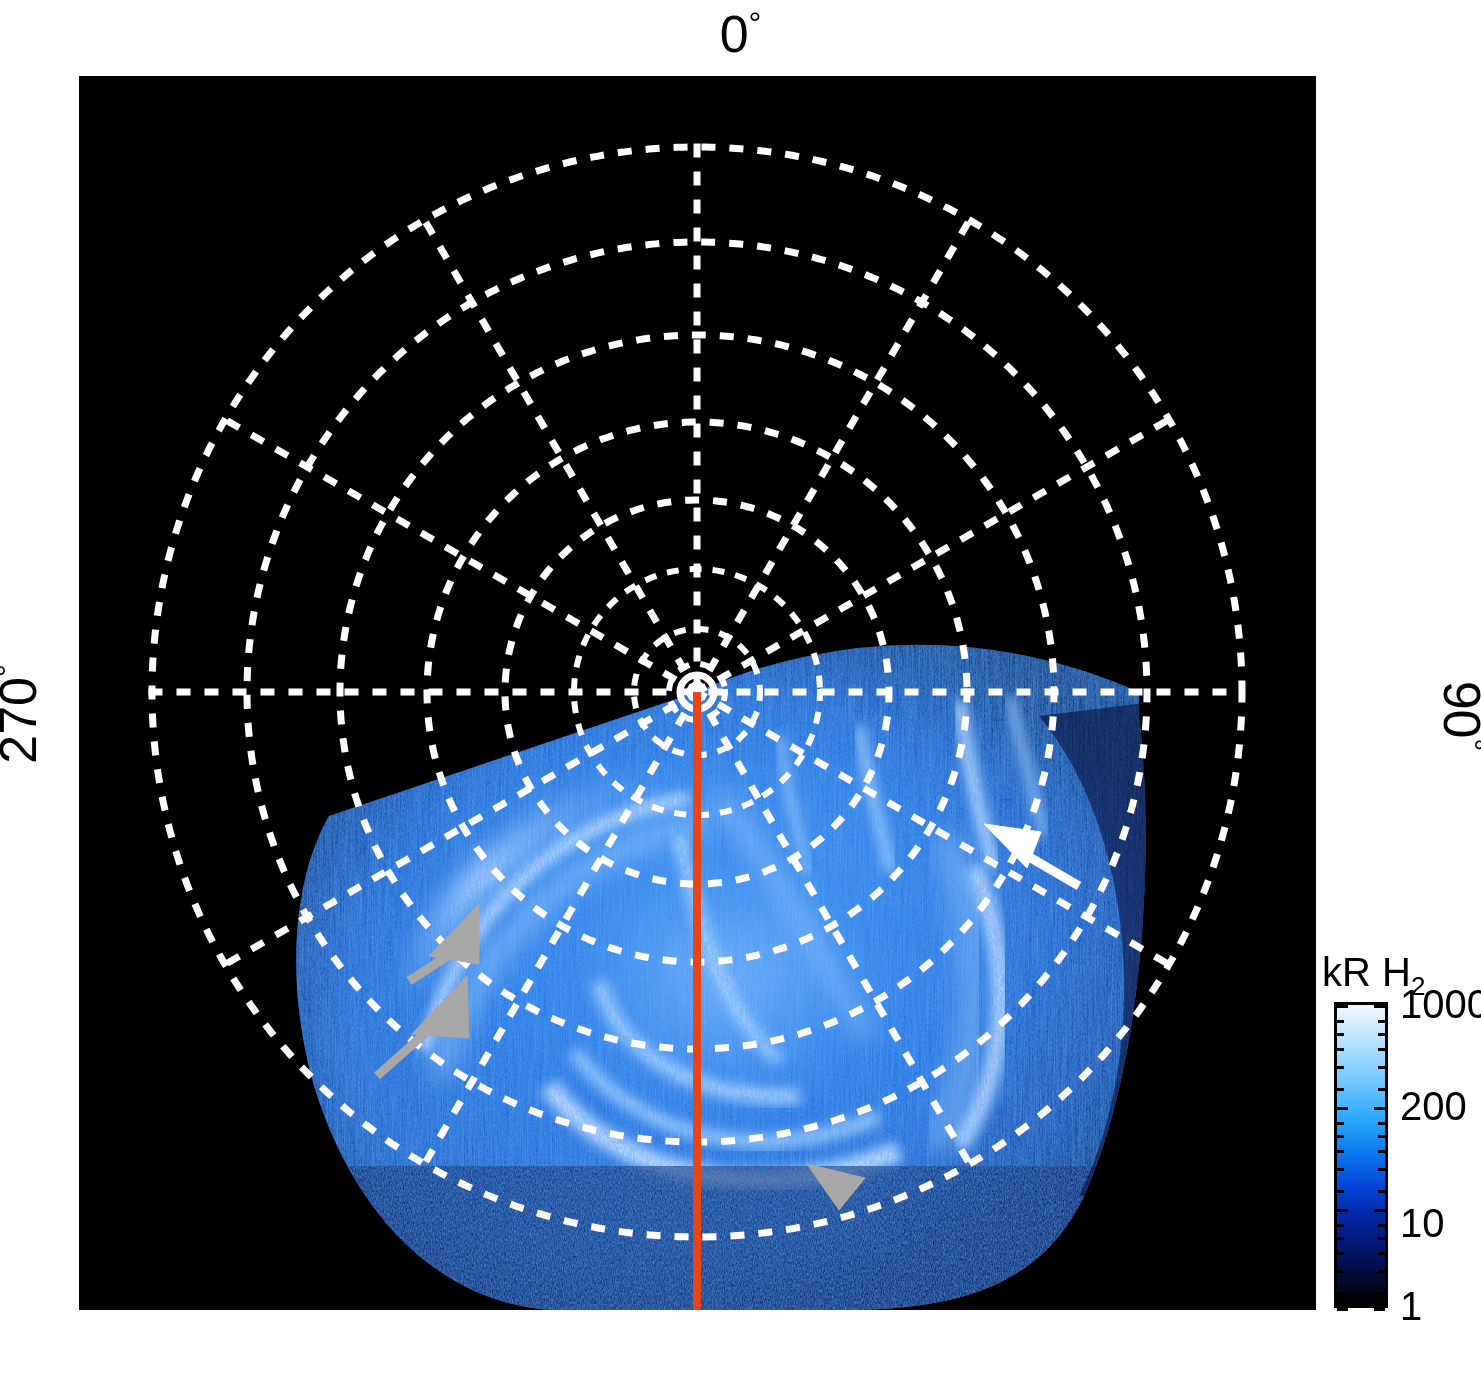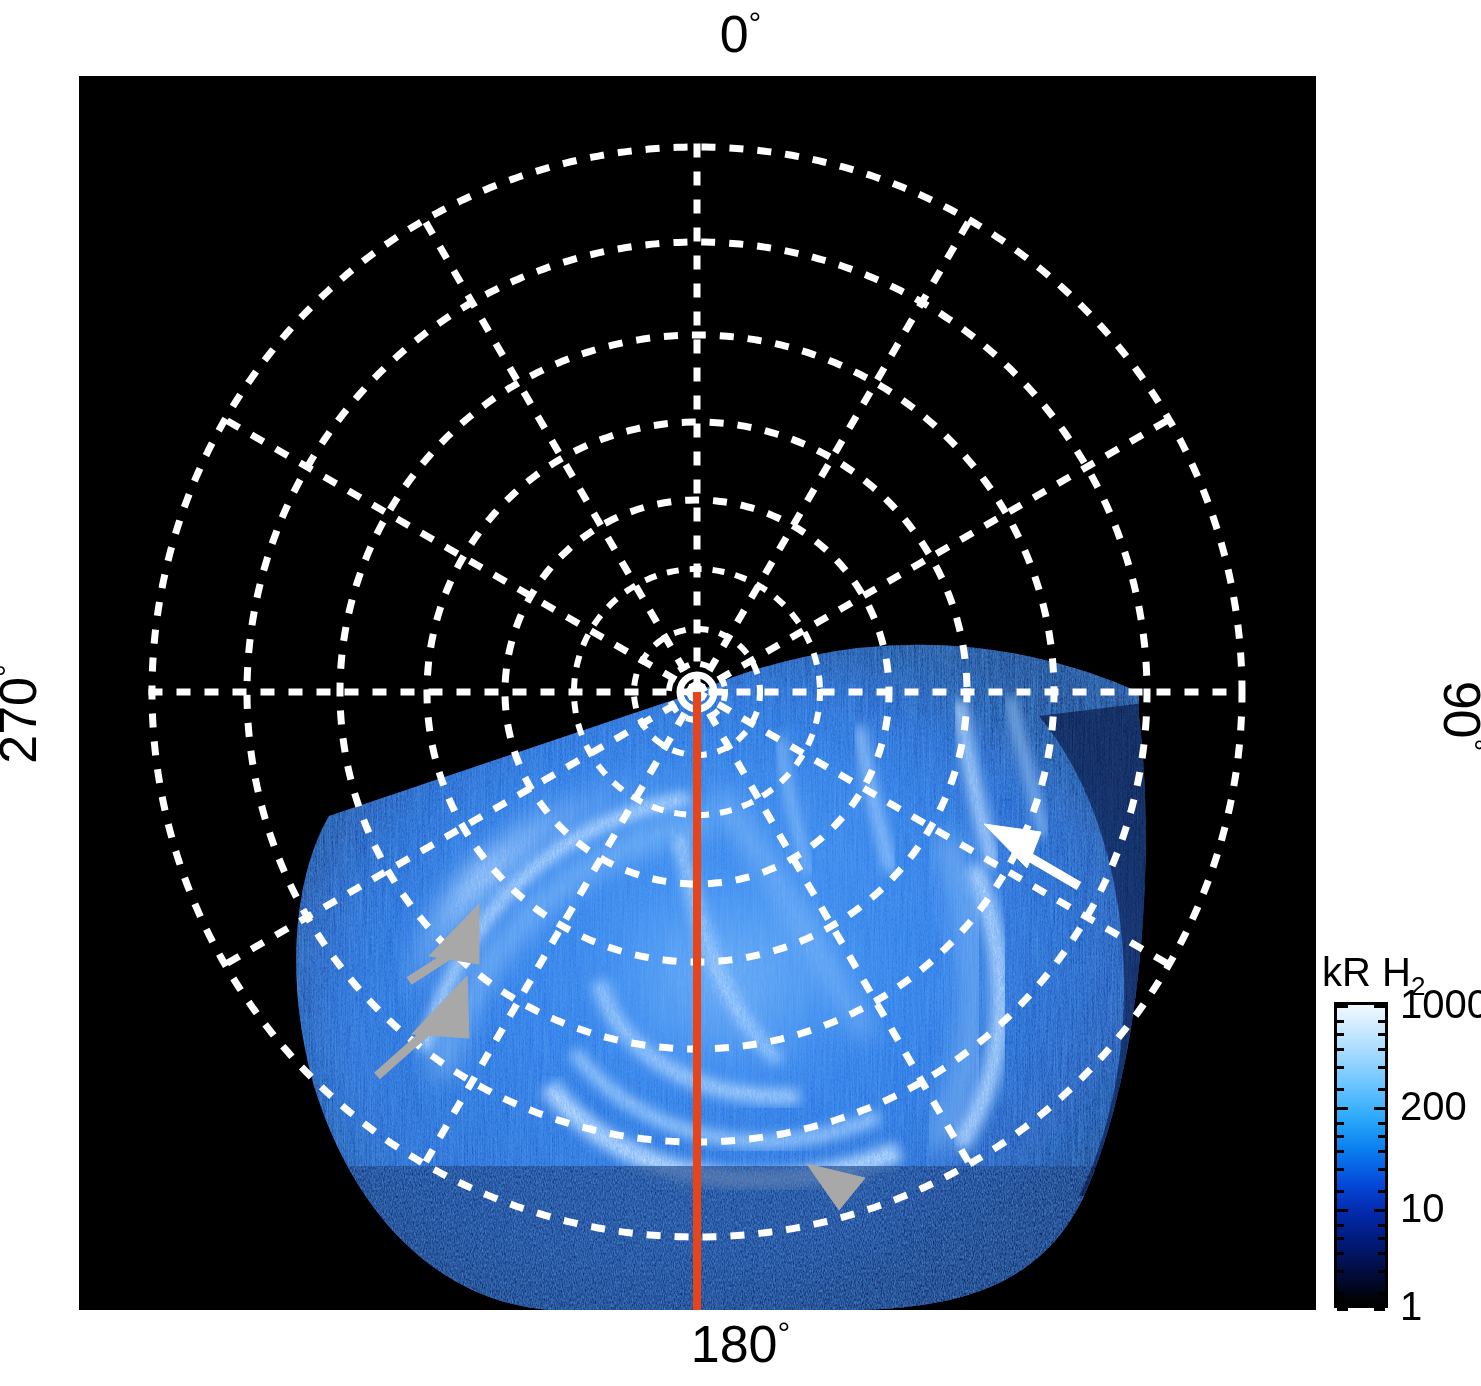--- a/index.html
+++ b/index.html
@@ -68,23 +68,20 @@
 </style>
 </head>
 <body>
 
 <div id="figure">
 
   <div class="axis-label" id="label-top">
     <span>0</span><span class="deg-sup">°</span>
   </div>
 
-  <div class="axis-label" id="label-bottom">
-    <span>180</span><span class="deg-sup">°</span>
-  </div>
 
   <div class="axis-label" id="label-left">
     <span>270</span><span class="deg-sup">°</span>
   </div>
 
   <div class="axis-label" id="label-right">
     <span>90</span><span class="deg-sup">°</span>
   </div>
 
   <div id="plot-panel">
@@ -310,17 +307,17 @@
       <div class="cb-tick minor" style="top:247px;"></div>
       <div class="cb-tick r minor" style="top:247px;"></div>
       <div class="cb-tick minor" style="top:265px;"></div>
       <div class="cb-tick r minor" style="top:265px;"></div>
       <div class="cb-tick minor" style="top:287px;"></div>
       <div class="cb-tick r minor" style="top:287px;"></div>
     </div>
 
     <div class="cb-ticklabel" style="top:34px;">1000</div>
     <div class="cb-ticklabel" style="top:136px;">200</div>
-    <div class="cb-ticklabel" style="top:238px;">10</div>
+    <div class="cb-ticklabel" style="top:253px;">10</div>
     <div class="cb-ticklabel" style="top:336px;">1</div>
   </div>
 
 </div>
 
 </body></html>

